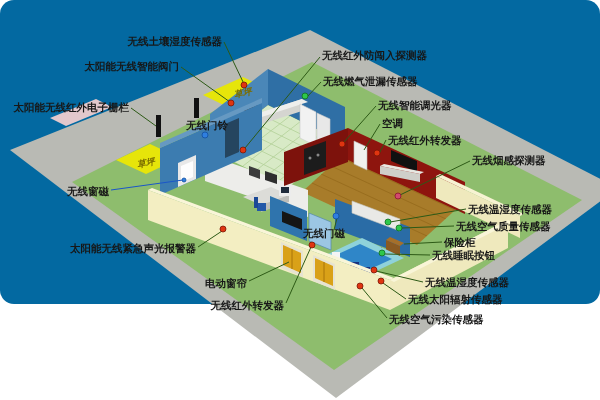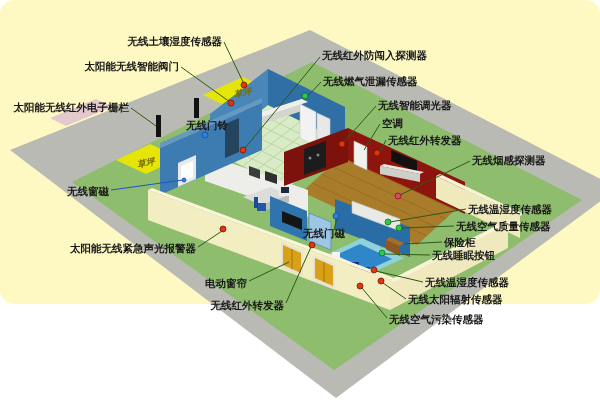--- a/index.html
+++ b/index.html
@@ -1,16 +1,16 @@
 <!DOCTYPE html>
 <html><head>
 <meta charset="utf-8">
 <style>
   html,body{margin:0;padding:0;background:#ffffff;width:600px;height:400px;overflow:hidden;}
-  .stage{width:600px;height:304px;position:relative;background:#fef9c3;border-radius:14px;}
+  .stage{width:600px;height:304px;position:relative;background:#0369a1;border-radius:14px;}
   svg{display:block;}
   .lbl{font-family:"Liberation Sans","DejaVu Sans",sans-serif;font-size:10.5px;font-weight:bold;fill:#171717;}
   .lawnlbl{font-family:"Liberation Sans","DejaVu Sans",sans-serif;font-size:9px;font-style:italic;font-weight:bold;fill:#7a6d00;}
   .leader{stroke:#2d5a16;stroke-width:1;fill:none;}
   .leader-blue{stroke:#1a56c8;stroke-width:1;fill:none;}
 </style>
 </head>
 <body>
 
 <div class="stage">

